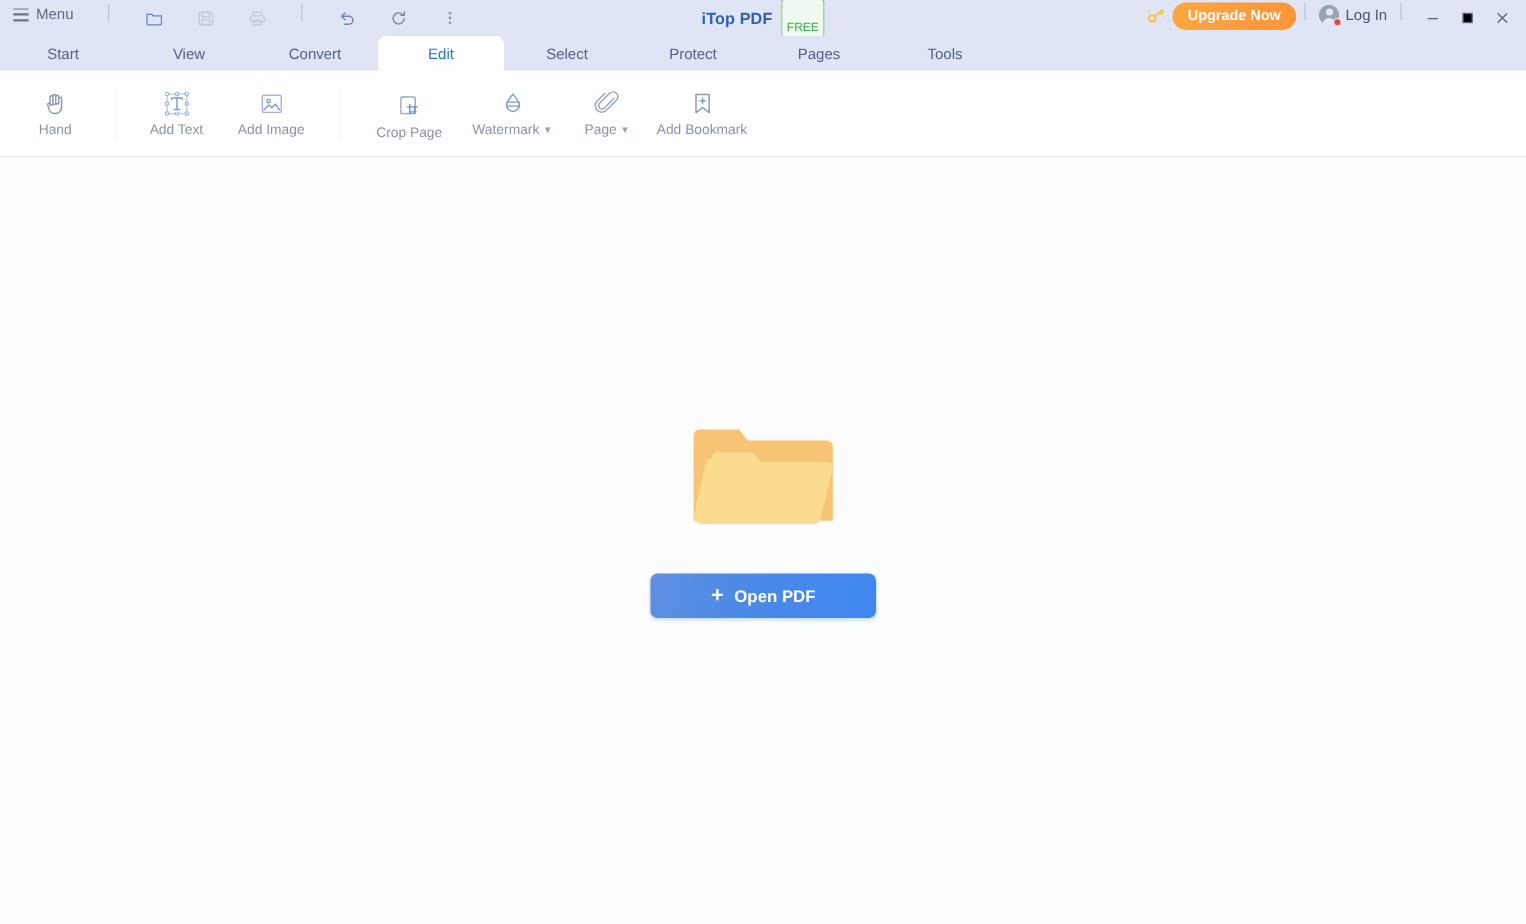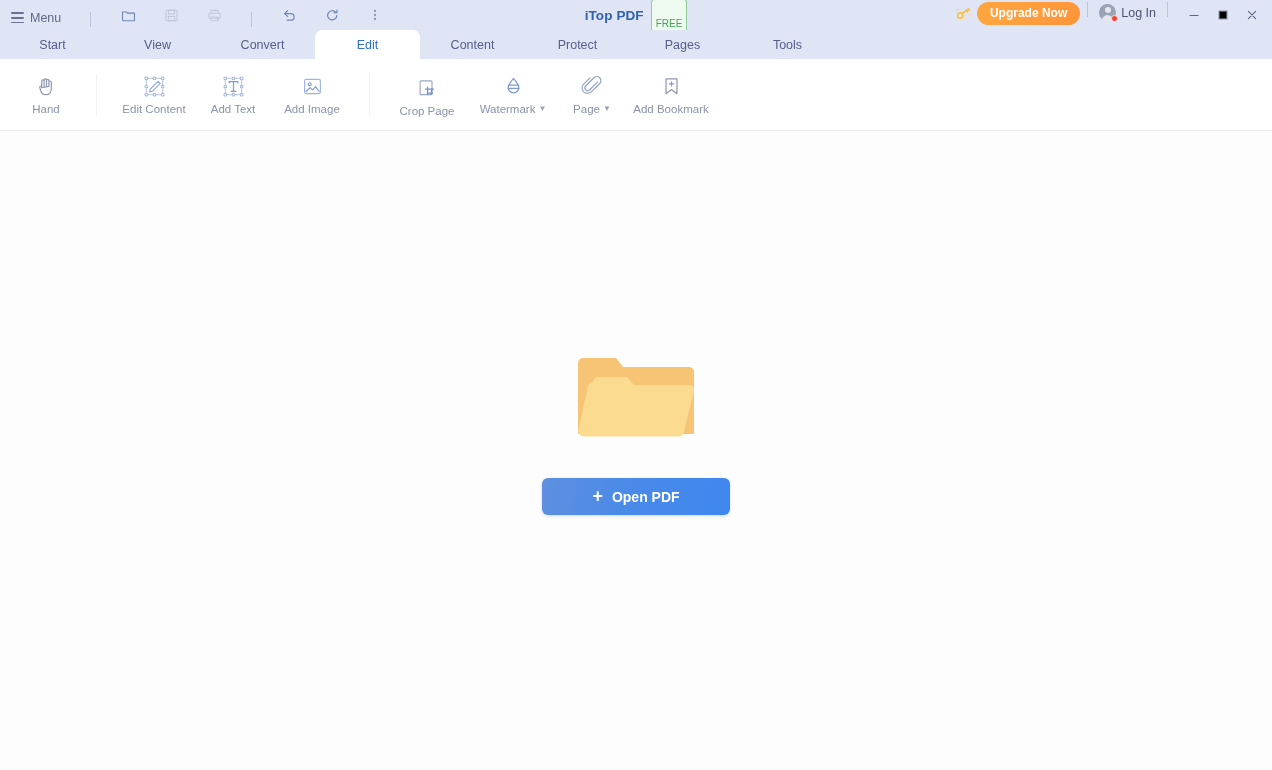--- a/index.html
+++ b/index.html
@@ -12,21 +12,21 @@
 
   
   .titlebar {
     position: relative;
     height: 30px;
     background: #dfe5f5;
     display: flex;
     align-items: center;
     padding: 0 6px 0 8px;
   }
-  .tb-left { display: flex; align-items: flex-end; gap: 17px; }
+  .tb-left { display: flex; align-items: flex-start; gap: 17px; }
   .menu-btn {
     display: flex; align-items: center; gap: 6px;
     padding: 3px 5px 3px 3px;
     cursor: pointer; border-radius: 3px;
   }
   .hamburger { display: inline-flex; flex-direction: column; justify-content: center; gap: 3px; width: 13px; }
   .hamburger i { display: block; height: 1.6px; background: #6a7490; border-radius: 1px; }
   .menu-label { font-size: 12.5px; color: #5f6a87; line-height: 1; }
 
   .vsep { width: 1px; height: 15px; background: #b9c3dd; margin: 0 7px; flex: 0 0 auto; }
@@ -280,21 +280,21 @@
       </div>
     </div>
   </div>
 </div>
 
 <div class="tabbar">
   <div class="tab">Start</div>
   <div class="tab">View</div>
   <div class="tab">Convert</div>
   <div class="tab active">Edit</div>
-  <div class="tab">Content</div>
+  <div class="tab">Select</div>
   <div class="tab">Protect</div>
   <div class="tab">Pages</div>
   <div class="tab">Tools</div>
 </div>
 
 <div class="ribbon">
 
   <div class="rgroup">
     <div class="ritem">
       <span class="glyph">
@@ -303,37 +303,20 @@
         </svg>
       </span>
       <span class="rlabel">Hand</span>
     </div>
 
   </div>
 
   <span class="rsep"></span>
 
   <div class="rgroup">
-    <div class="ritem wide">
-      <span class="glyph">
-        <svg width="25" height="25" viewBox="0 0 26 26" fill="none">
-          <rect x="4.5" y="4.5" width="17" height="17" stroke="#bcc9e6" stroke-width="1.15" stroke-dasharray="0"></rect>
-          <path d="M16.8 7.6 8.6 15.8l-.7 2.9 2.9-.7 8.2-8.2-2.2-2.2z" stroke="#8fa9dd" stroke-width="1.2" stroke-linejoin="round"></path>
-          <circle cx="4.5" cy="4.5" r="1.5" fill="#fff" stroke="#9db4e2" stroke-width="1.05"></circle>
-          <circle cx="21.5" cy="4.5" r="1.5" fill="#fff" stroke="#9db4e2" stroke-width="1.05"></circle>
-          <circle cx="4.5" cy="21.5" r="1.5" fill="#fff" stroke="#9db4e2" stroke-width="1.05"></circle>
-          <circle cx="21.5" cy="21.5" r="1.5" fill="#fff" stroke="#9db4e2" stroke-width="1.05"></circle>
-          <circle cx="13" cy="4.5" r="1.4" fill="#fff" stroke="#9db4e2" stroke-width="1.05"></circle>
-          <circle cx="13" cy="21.5" r="1.4" fill="#fff" stroke="#9db4e2" stroke-width="1.05"></circle>
-          <circle cx="4.5" cy="13" r="1.4" fill="#fff" stroke="#9db4e2" stroke-width="1.05"></circle>
-          <circle cx="21.5" cy="13" r="1.4" fill="#fff" stroke="#9db4e2" stroke-width="1.05"></circle>
-        </svg>
-      </span>
-      <span class="rlabel">Edit Content</span>
-    </div>
 
     <div class="ritem">
       <span class="glyph">
         <svg width="25" height="25" viewBox="0 0 26 26" fill="none">
           <rect x="4.5" y="4.5" width="17" height="17" stroke="#bcc9e6" stroke-width="1.15"></rect>
           <path d="M8.5 9.3V8h9v1.3M13 8v10M10.6 18h4.8" stroke="#7c9ad6" stroke-width="1.25" stroke-linecap="round" stroke-linejoin="round"></path>
           <circle cx="4.5" cy="4.5" r="1.5" fill="#fff" stroke="#9db4e2" stroke-width="1.05"></circle>
           <circle cx="21.5" cy="4.5" r="1.5" fill="#fff" stroke="#9db4e2" stroke-width="1.05"></circle>
           <circle cx="4.5" cy="21.5" r="1.5" fill="#fff" stroke="#9db4e2" stroke-width="1.05"></circle>
           <circle cx="21.5" cy="21.5" r="1.5" fill="#fff" stroke="#9db4e2" stroke-width="1.05"></circle>

